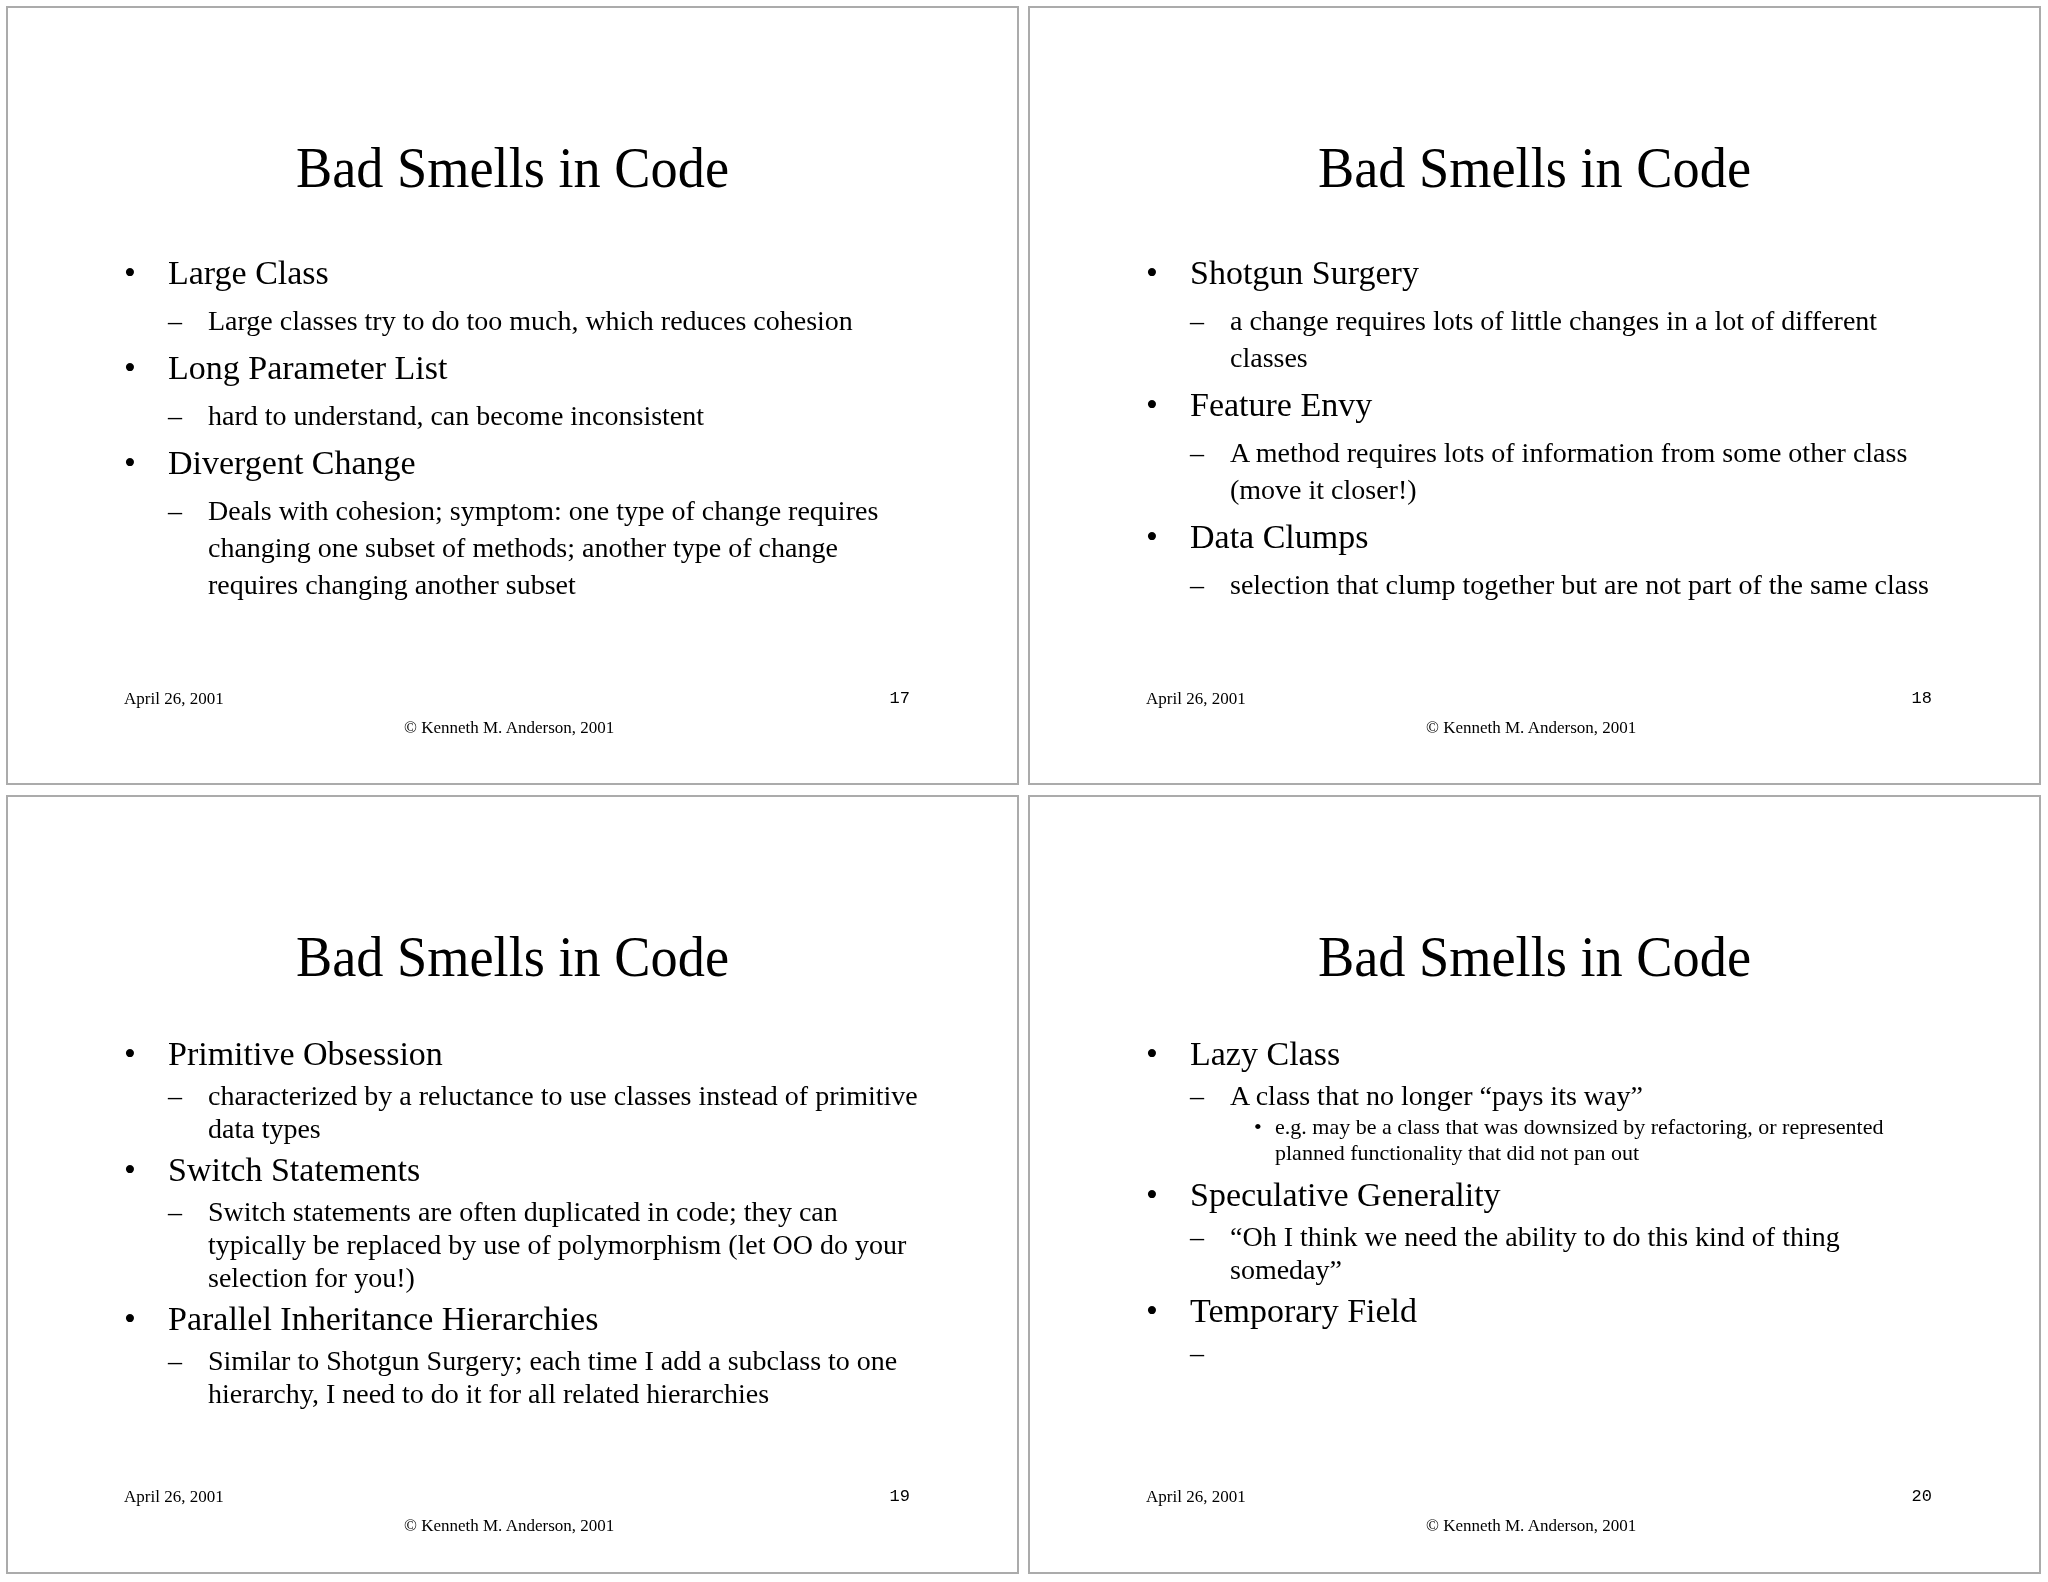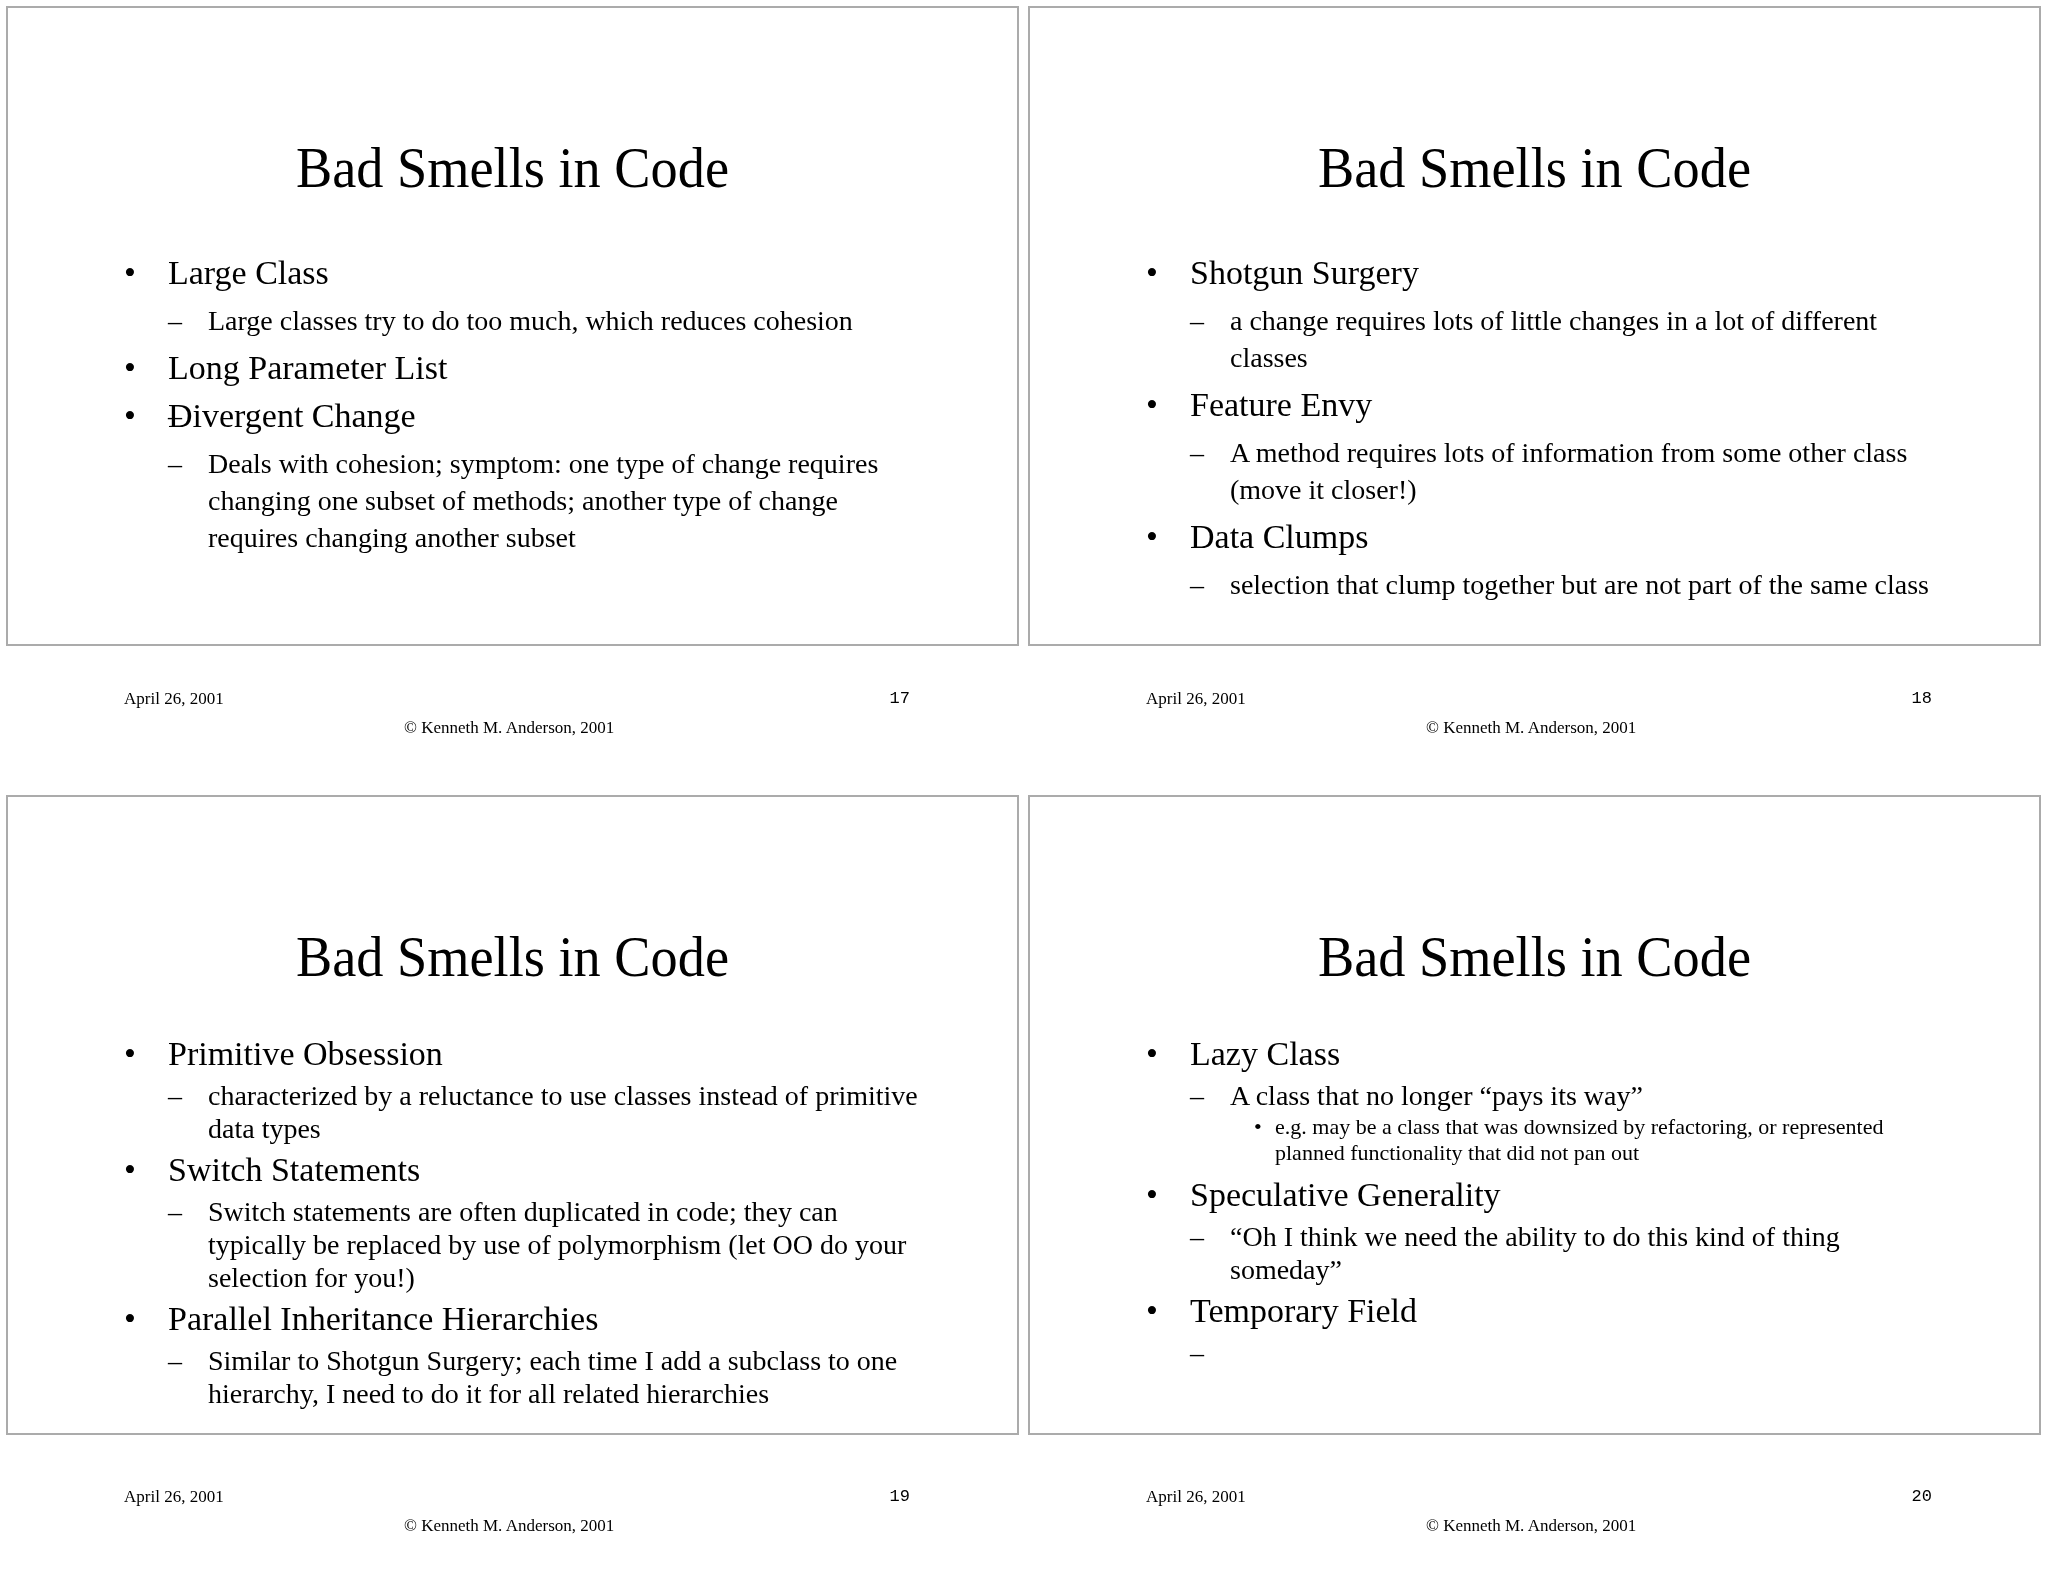--- a/index.html
+++ b/index.html
@@ -1,18 +1,18 @@
 <!DOCTYPE html>
 <html><head>
 <meta charset="utf-8">
 <style>
   html, body { margin: 0; padding: 0; background: #ffffff; }
   body { width: 2048px; height: 1582px; position: relative; overflow: hidden;
          font-family: "Liberation Serif", "DejaVu Serif", serif; color: #000; }
-  .slide { position: absolute; width: 1013px; height: 640px; box-sizing: border-box;
+  .slide { position: absolute; width: 1013px; height: 779px; box-sizing: border-box;
            border: 2px solid #ababab; background: #fff; }
   .s1 { left: 6px; top: 6px; }
   .s2 { left: 1028px; top: 6px; }
   .s3 { left: 6px; top: 795px; }
   .s4 { left: 1028px; top: 795px; }
   .title { position: absolute; left: 0; right: 0; top: 128px; text-align: center;
            font-size: 56px; line-height: 64px; transform: scaleX(0.97); }
   .body { position: absolute; left: 116px; top: 246px; width: 800px; }
   .l1 { position: relative; padding-left: 44px; font-size: 34px; line-height: 38px; margin: 0 0 10px 0; }
   .l1 .bullet { position: absolute; left: 0; top: 0; }
@@ -30,21 +30,21 @@
 </style>
 </head>
 <body>
 
 <div class="slide s1">
   <div class="title">Bad Smells in Code</div>
   <div class="body">
     <div class="l1"><span class="bullet">•</span><span>Large Class</span></div>
     <div class="l2"><span class="dash">–</span><span>Large classes try to do too much, which reduces cohesion</span></div>
     <div class="l1"><span class="bullet">•</span><span>Long Parameter List</span></div>
-    <div class="l2"><span class="dash">–</span></div>
+    <div class="l2"><span class="dash">–</span><span>hard to understand, can become inconsistent</span></div>
     <div class="l1"><span class="bullet">•</span><span>Divergent Change</span></div>
     <div class="l2"><span class="dash">–</span><span>Deals with cohesion; symptom: one type of change requires changing one subset of methods; another type of change requires changing another subset</span></div>
   </div>
   <div class="footer">
     <span class="date">April 26, 2001</span>
     <span class="copy">© Kenneth M. Anderson, 2001</span>
     <span class="num">17</span>
   </div>
 </div>
 

